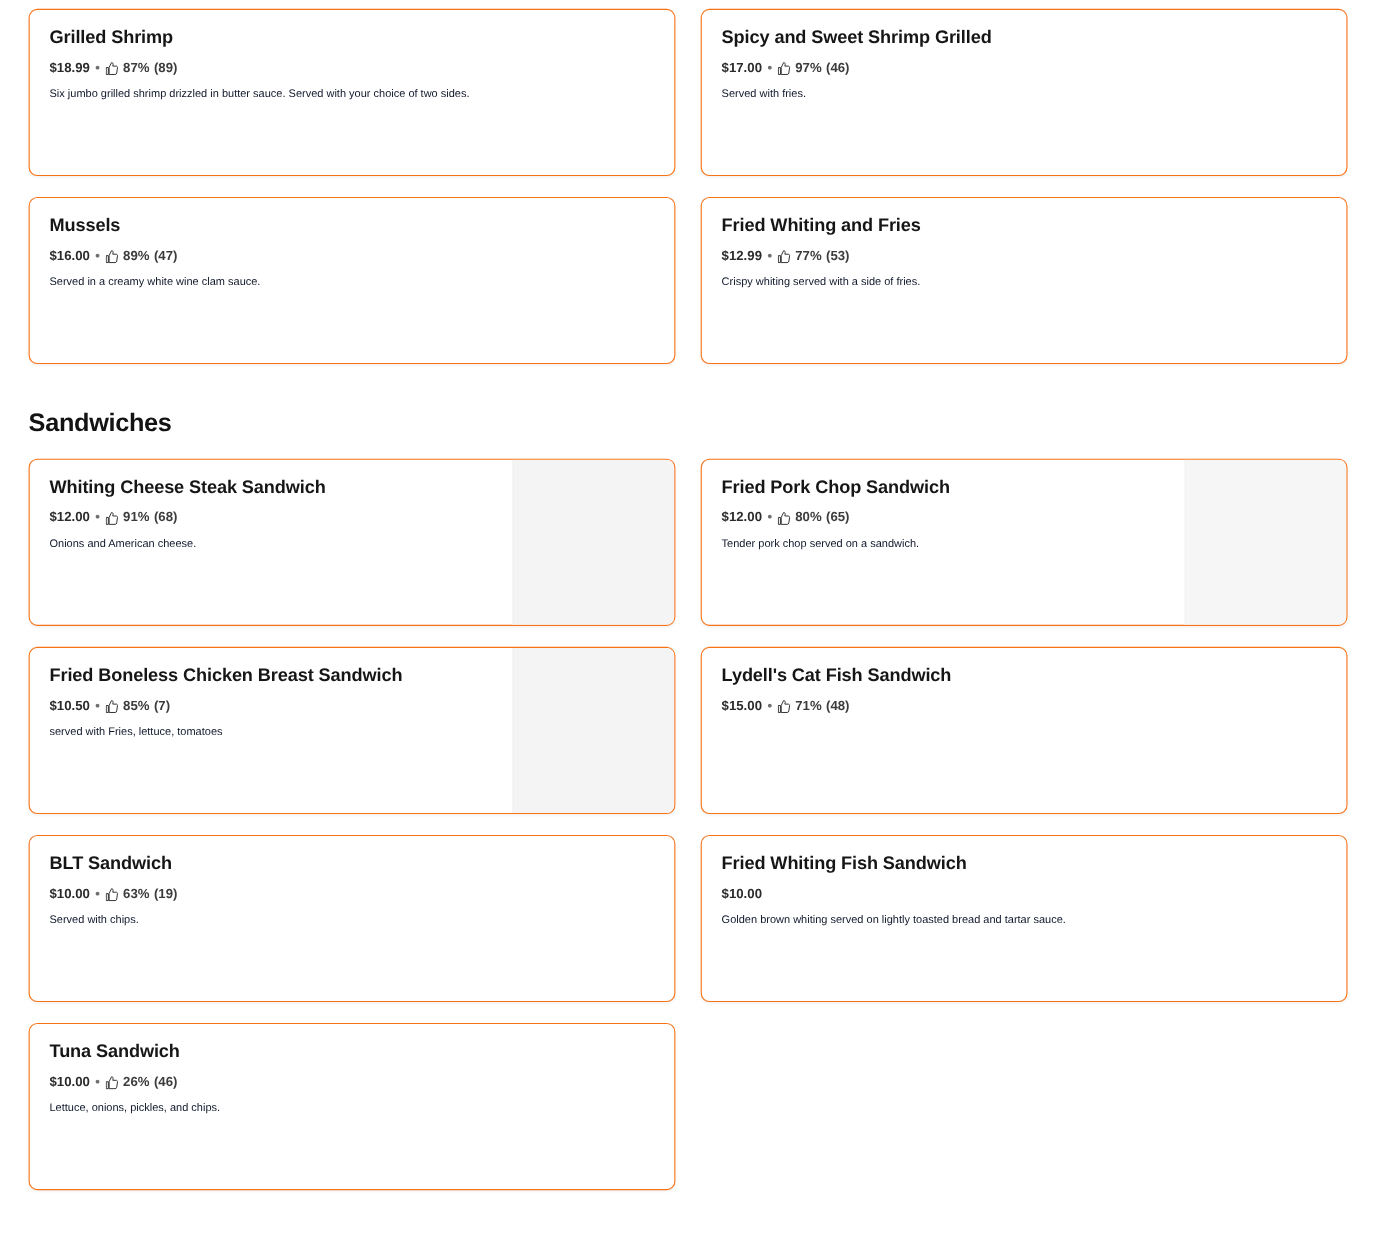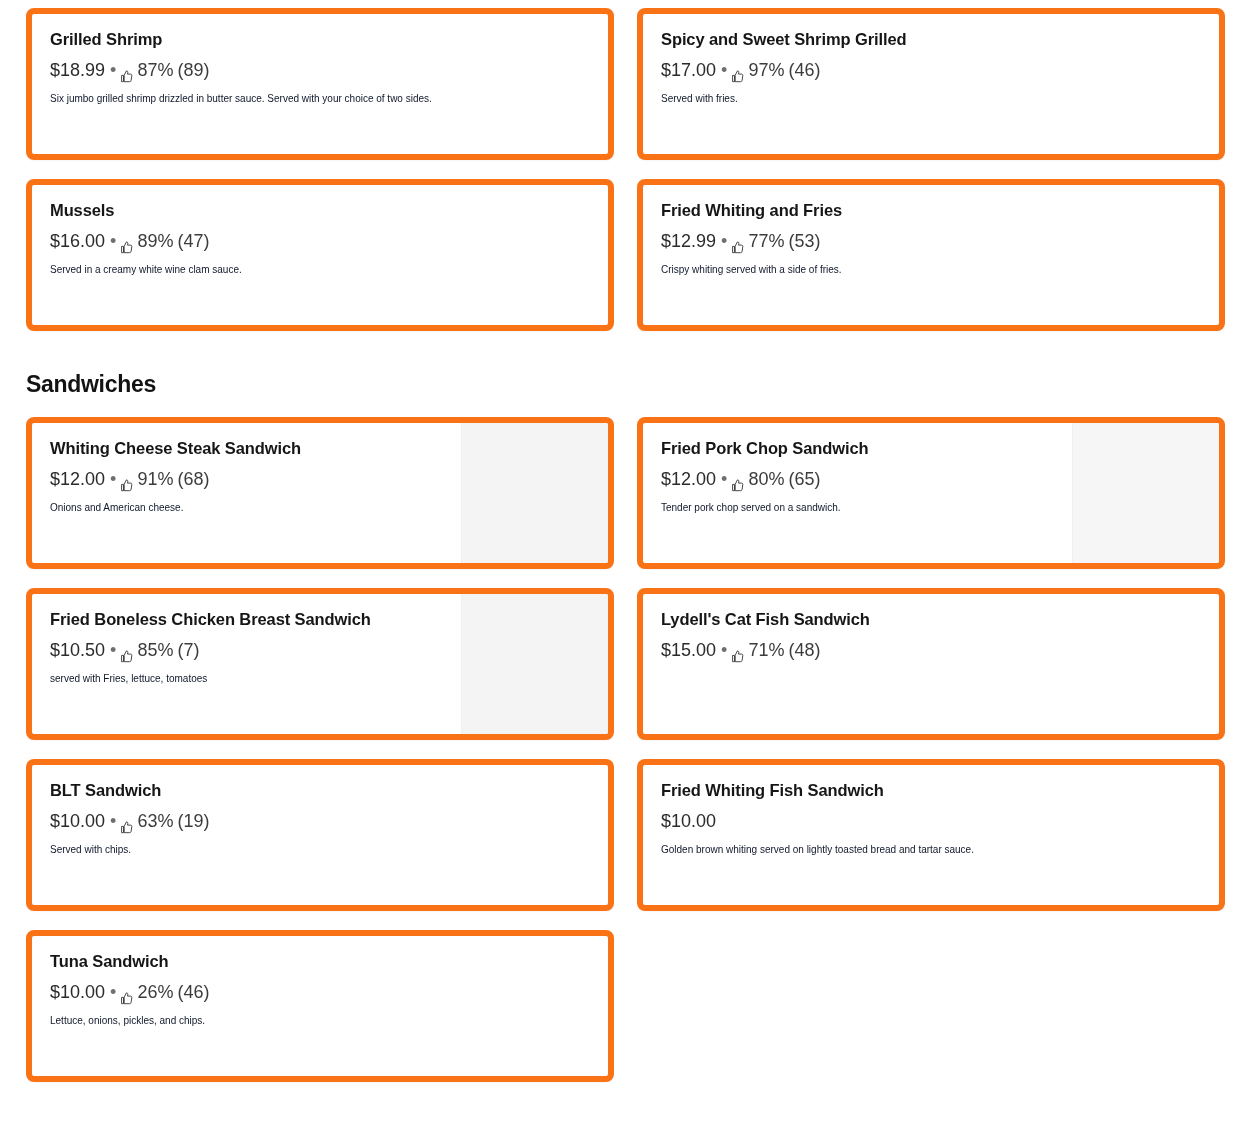--- a/index.html
+++ b/index.html
@@ -21,21 +21,21 @@
   }
   .grid {
     display: grid;
     grid-template-columns: 588px 588px;
     column-gap: 23px;
     row-gap: 19px;
   }
   .card {
     position: relative;
     background: #ffffff;
-    border: 6px solid #f97316;
+    border: 1px solid #f97316;
     border-radius: 8px;
     box-shadow: 0 1px 2px rgba(0,0,0,0.045);
     padding: 16px 4px 16px 18px;
     min-height: 152px;
     overflow: hidden;
   }
   .card .thumb {
     position: absolute;
     top: 0;
     right: 0;
@@ -48,27 +48,28 @@
   .card .thumb.faded { background: #f6f6f6; }
   .item-name {
     font-size: 16.5px;
     font-weight: 700;
     letter-spacing: -0.1px;
     color: #161616;
     margin: 0 0 9px 0;
     line-height: 1.2;
   }
   .meta {
-    font-size: 18px;
+    font-size: 12px;
     color: #3c3c3c;
     margin: 0 0 9px 0;
     display: flex;
-    align-items: flex-end;
+    align-items: center;
     gap: 0;
     line-height: 1.3;
+    font-weight: bold;
   }
   .meta .price { color: #2b2b2b; }
   .meta .dot { margin: 0 5px; color: #6f6f6f; }
   .thumbs-up {
     display: inline-block;
     width: 12px;
     height: 13px;
     margin-right: 4px;
     position: relative;
     top: 1px;

